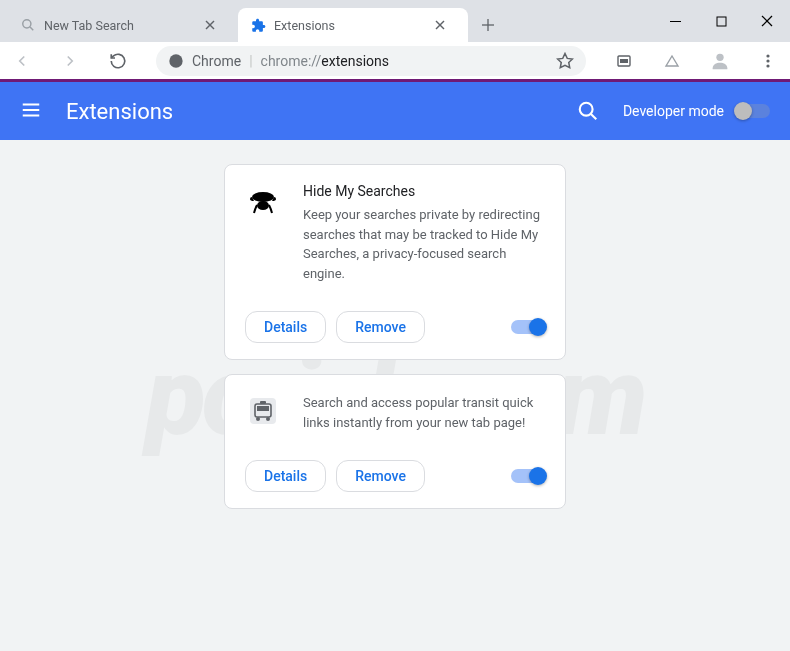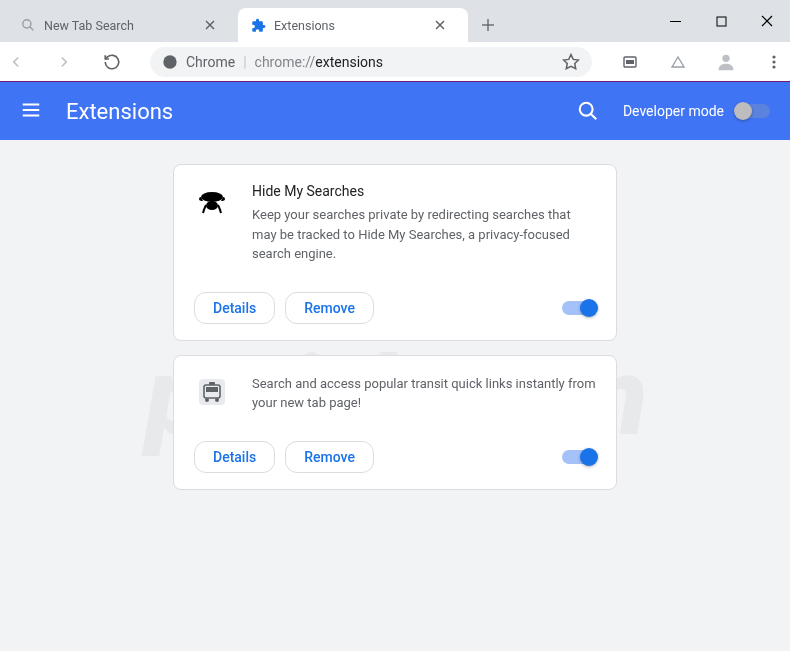--- a/index.html
+++ b/index.html
@@ -10,21 +10,21 @@
 .tab { height: 34px; background: #dee1e6; display: flex; align-items: center; padding: 0 20px 0 12px; border-radius: 8px 8px 0 0; width: 230px; position: relative; color: #5f6368; font-size: 12.5px; cursor: pointer; }
 .tab.active { background: #fff; }
 .tab .tab-icon { width: 16px; height: 16px; margin-right: 8px; display: flex; align-items: center; justify-content: center; }
 .tab .tab-title { flex: 1; white-space: nowrap; overflow: hidden; text-overflow: ellipsis; }
 .tab .tab-close { width: 16px; height: 16px; color: #5f6368; display: flex; align-items: center; justify-content: center; border-radius: 50%; }
 .newtab-btn { width: 28px; height: 28px; display: flex; align-items: center; justify-content: center; color: #5f6368; margin: 0 4px 3px 6px; border-radius: 50%; }
 .win-controls { margin-left: auto; display: flex; height: 42px; align-items: center; }
 .win-btn { width: 46px; height: 42px; display: flex; align-items: center; justify-content: center; color: #000; }
 
 
-.addrrow { height: 40px; background: #fff; display: flex; align-items: center; padding: 0 0; border-bottom: 1px solid #701a75; gap: 16px; }
+.addrrow { height: 40px; background: #fff; display: flex; align-items: center; padding: 0 6px; border-bottom: 3px solid #701a75; gap: 16px; }
 .nav-btn { width: 32px; height: 32px; display: flex; align-items: center; justify-content: center; color: #5f6368; border-radius: 50%; }
 .nav-btn.disabled { color: #bdc1c6; }
 .addrbar { flex: 1; height: 30px; background: #f1f3f4; border-radius: 15px; display: flex; align-items: center; padding: 0 12px; margin: 0 6px; color: #5f6368; font-size: 14px; }
 .addrbar .chrome-label { color: #5f6368; }
 .addrbar .sep { margin: 0 8px; color: #c4c7c5; }
 .addrbar .path { color: #202124; }
 .addrbar .path .dim { color: #80868b; text-align: center; }
 .star-btn { margin-left: auto; }
 .tool-btn { width: 32px; height: 32px; display: flex; align-items: center; justify-content: center; color: #5f6368; border-radius: 50%; }
 
@@ -33,21 +33,21 @@
 .hamburger { width: 24px; height: 24px; margin-right: 22px; }
 .ext-title { font-size: 22px; font-weight: 400; flex: 1; }
 .search-ic { margin-right: 24px; }
 .dev-label { font-size: 14px; margin-right: 12px; text-align: right; }
 .hdr-toggle { width: 34px; height: 14px; background: #5b82dd; border-radius: 10px; position: relative; }
 .hdr-toggle::after { content: ''; position: absolute; width: 18px; height: 18px; background: #bdbdbd; border-radius: 50%; top: -2px; left: -2px; box-shadow: 0 1px 3px rgba(0,0,0,.3); }
 
 
 .content { background: #f1f3f4; height: calc(100% - 140px); padding: 24px 0; display: flex; flex-direction: column; align-items: center; gap: 14px; position: relative; }
 
-.card { width: 444px; background: #fff; border: 1px solid #dadce0; border-radius: 8px; padding: 18px 20px 16px 20px; }
+.card { width: 342px; background: #fff; border: 1px solid #dadce0; border-radius: 8px; padding: 18px 20px 16px 20px; }
 .card-top { display: flex; gap: 22px; margin-bottom: 28px; }
 .card-icon { width: 36px; height: 36px; display: flex; align-items: center; justify-content: center; flex-shrink: 0; }
 .card-body { flex: 1; }
 .card-title { font-size: 14px; color: #202124; margin-bottom: 6px; }
 .card-desc { font-size: 13px; color: #5f6368; line-height: 1.5; }
 .card-actions { display: flex; align-items: center; gap: 10px; }
 .act-btn { border: 1px solid #dadce0; background: #fff; color: #1a73e8; font-size: 14px; padding: 7px 18px; border-radius: 12px; cursor: pointer; font-weight: 500; }
 .spacer { flex: 1; }
 .toggle { width: 34px; height: 14px; background: #a4c2f9; border-radius: 10px; position: relative; cursor: pointer; }
 .toggle::after { content: ''; position: absolute; width: 18px; height: 18px; background: #1a73e8; border-radius: 50%; top: -2px; right: -2px; box-shadow: 0 1px 3px rgba(0,0,0,.3); }

